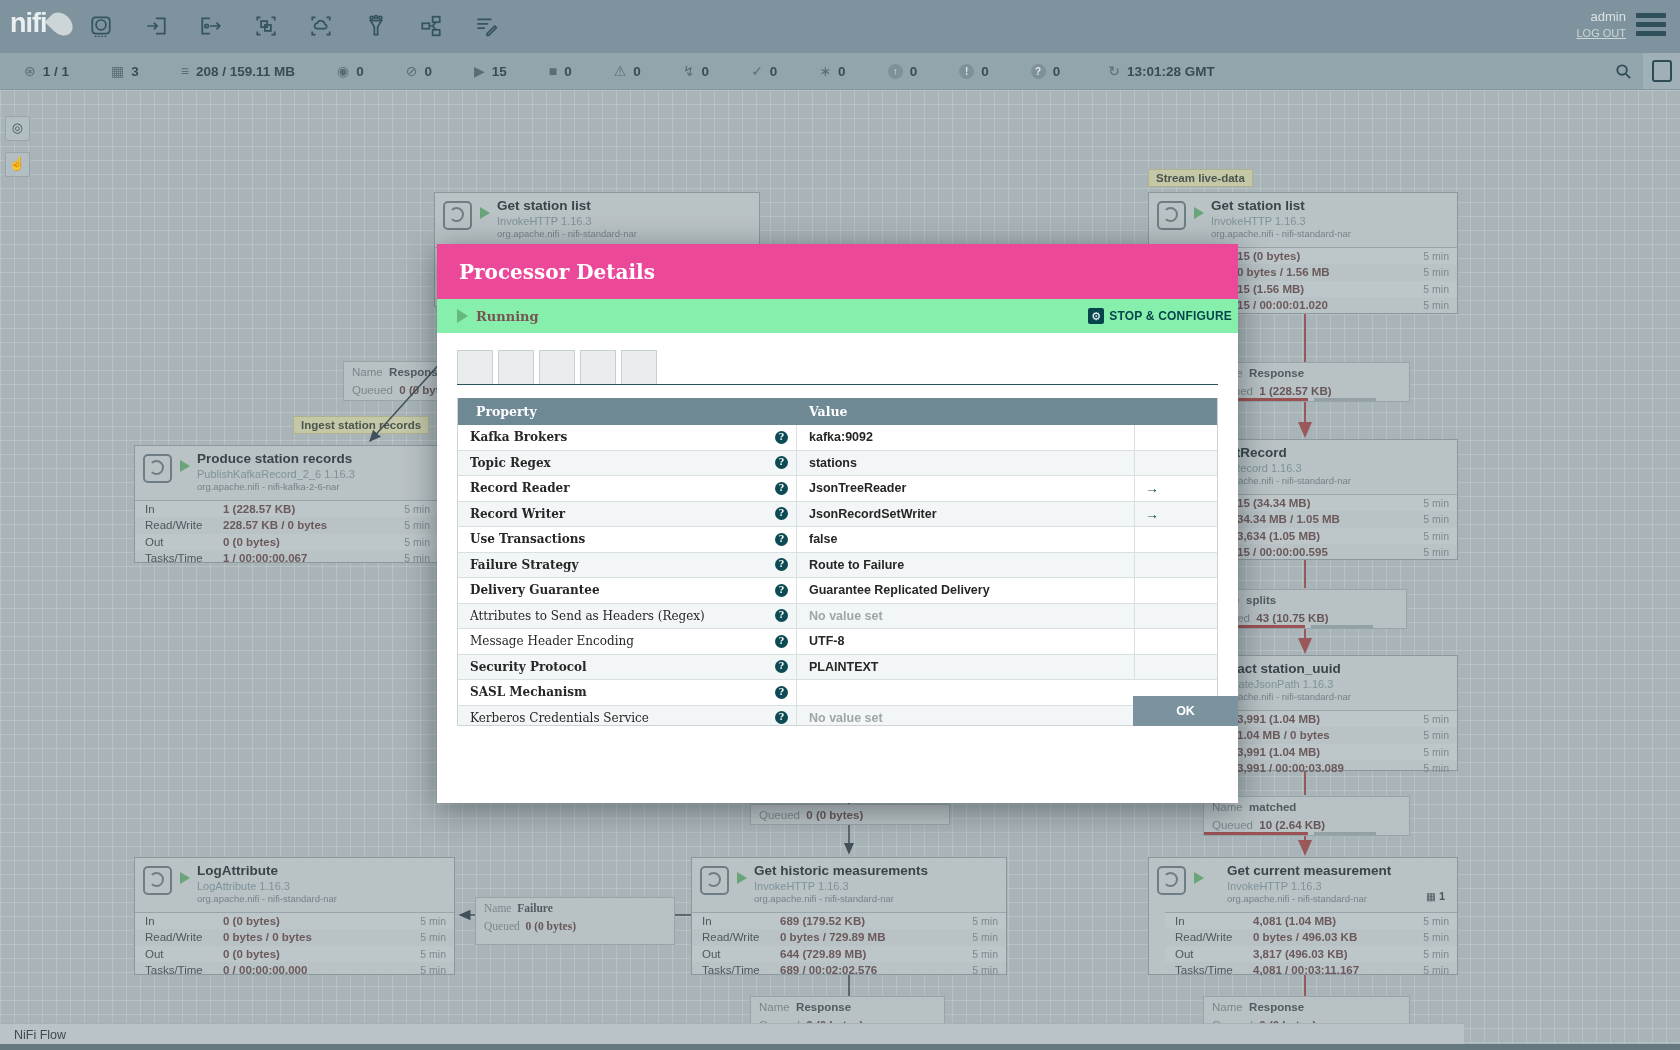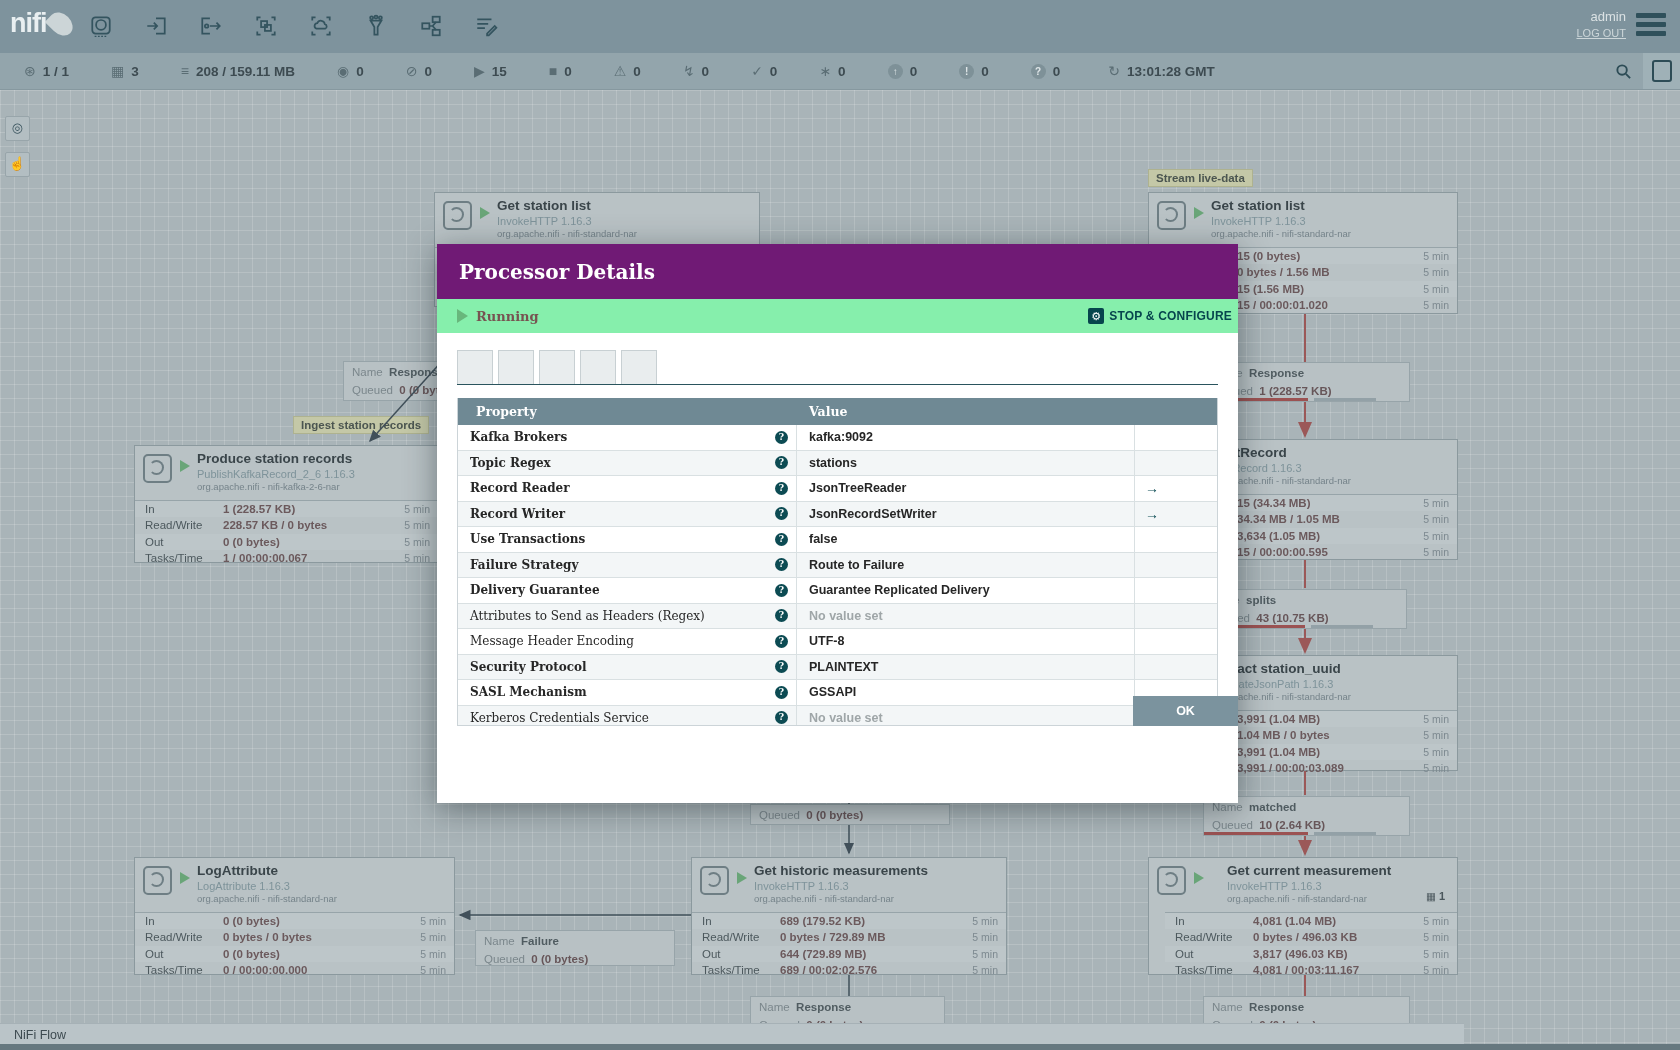--- a/index.html
+++ b/index.html
@@ -79,21 +79,21 @@
      font-size:11.5px;font-weight:bold;padding:2px 7px;z-index:2;white-space:nowrap;cursor:pointer;}
 
   .footer{position:absolute;left:0;top:1023px;width:1464px;height:21px;background:#bac4c8;
      border-top:1px solid #a6b1b6;z-index:5;display:flex;align-items:center;}
   .footer .crumb{margin-left:14px;font-size:12.5px;color:#3d4a50;cursor:pointer;}
   .bottomstrip{position:absolute;left:0;top:1044px;width:1680px;height:6px;background:#66787f;z-index:5;}
 
   
   .modal{position:absolute;left:437px;top:244px;width:801px;height:559px;background:#fff;z-index:10;
      box-shadow:0 6px 30px rgba(20,30,35,.45);}
-  .m-head{height:55px;background:#701a75;display:flex;align-items:center;}
+  .m-head{height:55px;background:#ec4899;display:flex;align-items:center;}
   .m-title{margin-left:22px;color:#fff;font-size:20px;font-weight:bold;font-family:"DejaVu Serif","Liberation Serif",serif;}
   .m-status{height:34px;background:#86efac;display:flex;align-items:center;position:relative;}
   .m-run-tri{width:0;height:0;margin-left:20px;border-left:11px solid #68b77c;
      border-top:7px solid transparent;border-bottom:7px solid transparent;}
   .m-run-txt{margin-left:8px;font-size:13px;font-weight:bold;color:#775351;font-family:"DejaVu Serif","Liberation Serif",serif;}
   .m-action{position:absolute;right:6px;display:flex;align-items:center;gap:5px;cursor:pointer;}
   .gearbox{width:16px;height:16px;background:#07454d;border-radius:2px;color:#fff;font-size:11px;
      text-align:center;line-height:16px;}
   .m-action span.lbl{font-size:12px;font-weight:bold;color:#07454d;letter-spacing:.2px;}
   .m-body{position:relative;padding:16px 20px 0 20px;}
@@ -328,21 +328,21 @@
         </div>
       </div>
       <div class="connlabel" style="left: 1203px; top: 706px; position: absolute; width: 207px; height: 40px;">
         <div><span class="lw">Name</span>&nbsp; <b>matched</b></div>
         <div class="qrow"><span class="lw">Queued</span>&nbsp; <b>10 (2.64 KB)</b></div>
         <div>
           <span class="bar-red"></span>
           <span class="bar-gray"></span>
         </div>
       </div>
-      <div class="connlabel" style="left: 475px; top: 840px; position: absolute; width: 200px; height: 36px;">
+      <div class="connlabel" style="left: 475px; top: 807px; position: absolute; width: 200px; height: 48px; font-family: Liberation Serif, serif;">
         <div><span class="lw">Name</span>&nbsp; <b>Failure</b></div>
         <div class="qrow"><span class="lw">Queued</span>&nbsp; <b>0 (0 bytes)</b></div>
 
       </div>
       <div class="connlabel" style="left: 750px; top: 714px; position: absolute; width: 200px; height: 21px;">
 
         <div class="qrow"><span class="lw">Queued</span>&nbsp; <b>0 (0 bytes)</b></div>
 
       </div>
       <div class="connlabel" style="left: 750px; top: 906px; position: absolute; width: 195px; height: 40px;">
@@ -779,23 +779,20 @@
               </div>
               <div class="xcell">
                 
               </div>
             </div>
             <div class="prow">
               <div class="pcell">
                 <span class="nm req">SASL Mechanism</span>
                 <span class="helpicon">?</span>
               </div>
-              <div class="vcell">
-                <span>GSSAPI</span>
-              </div>
               <div class="xcell">
                 
               </div>
             </div>
             <div class="prow">
               <div class="pcell">
                 <span class="nm">Kerberos Credentials Service</span>
                 <span class="helpicon">?</span>
               </div>
               <div class="vcell">

